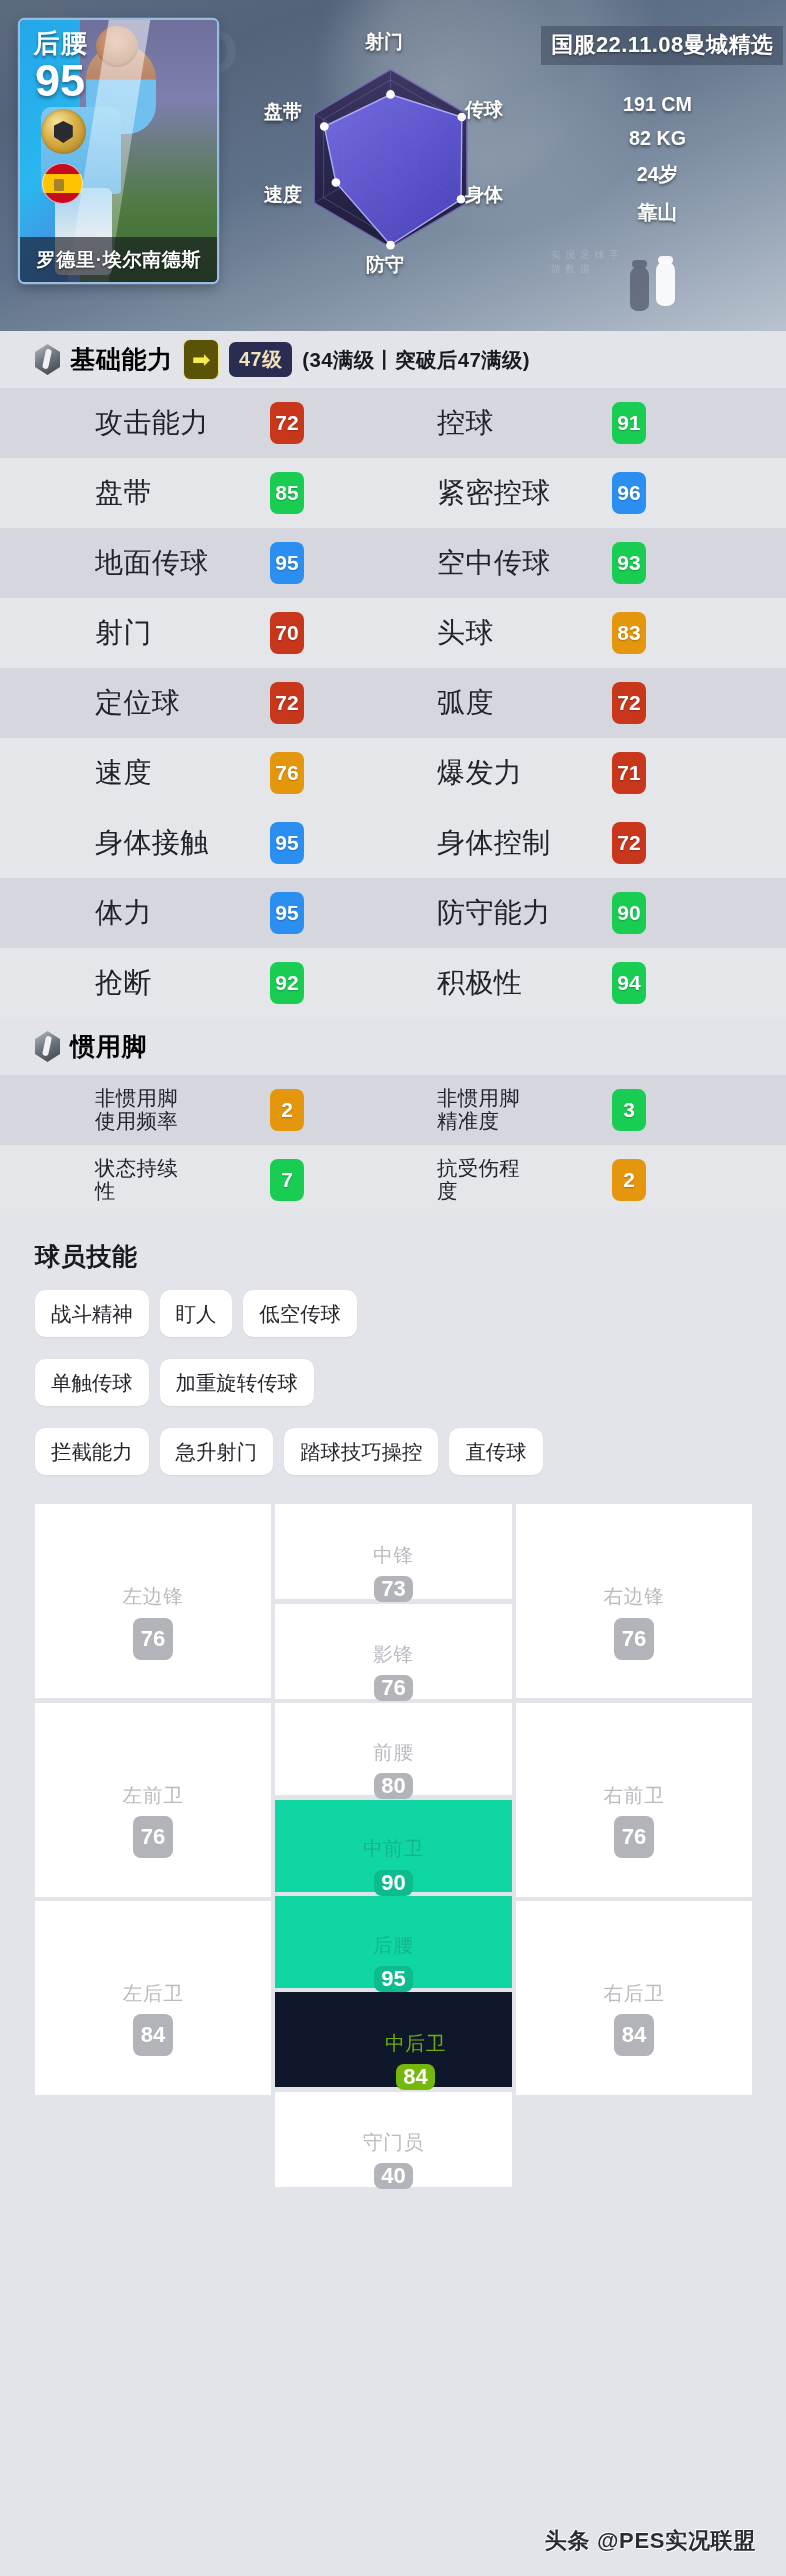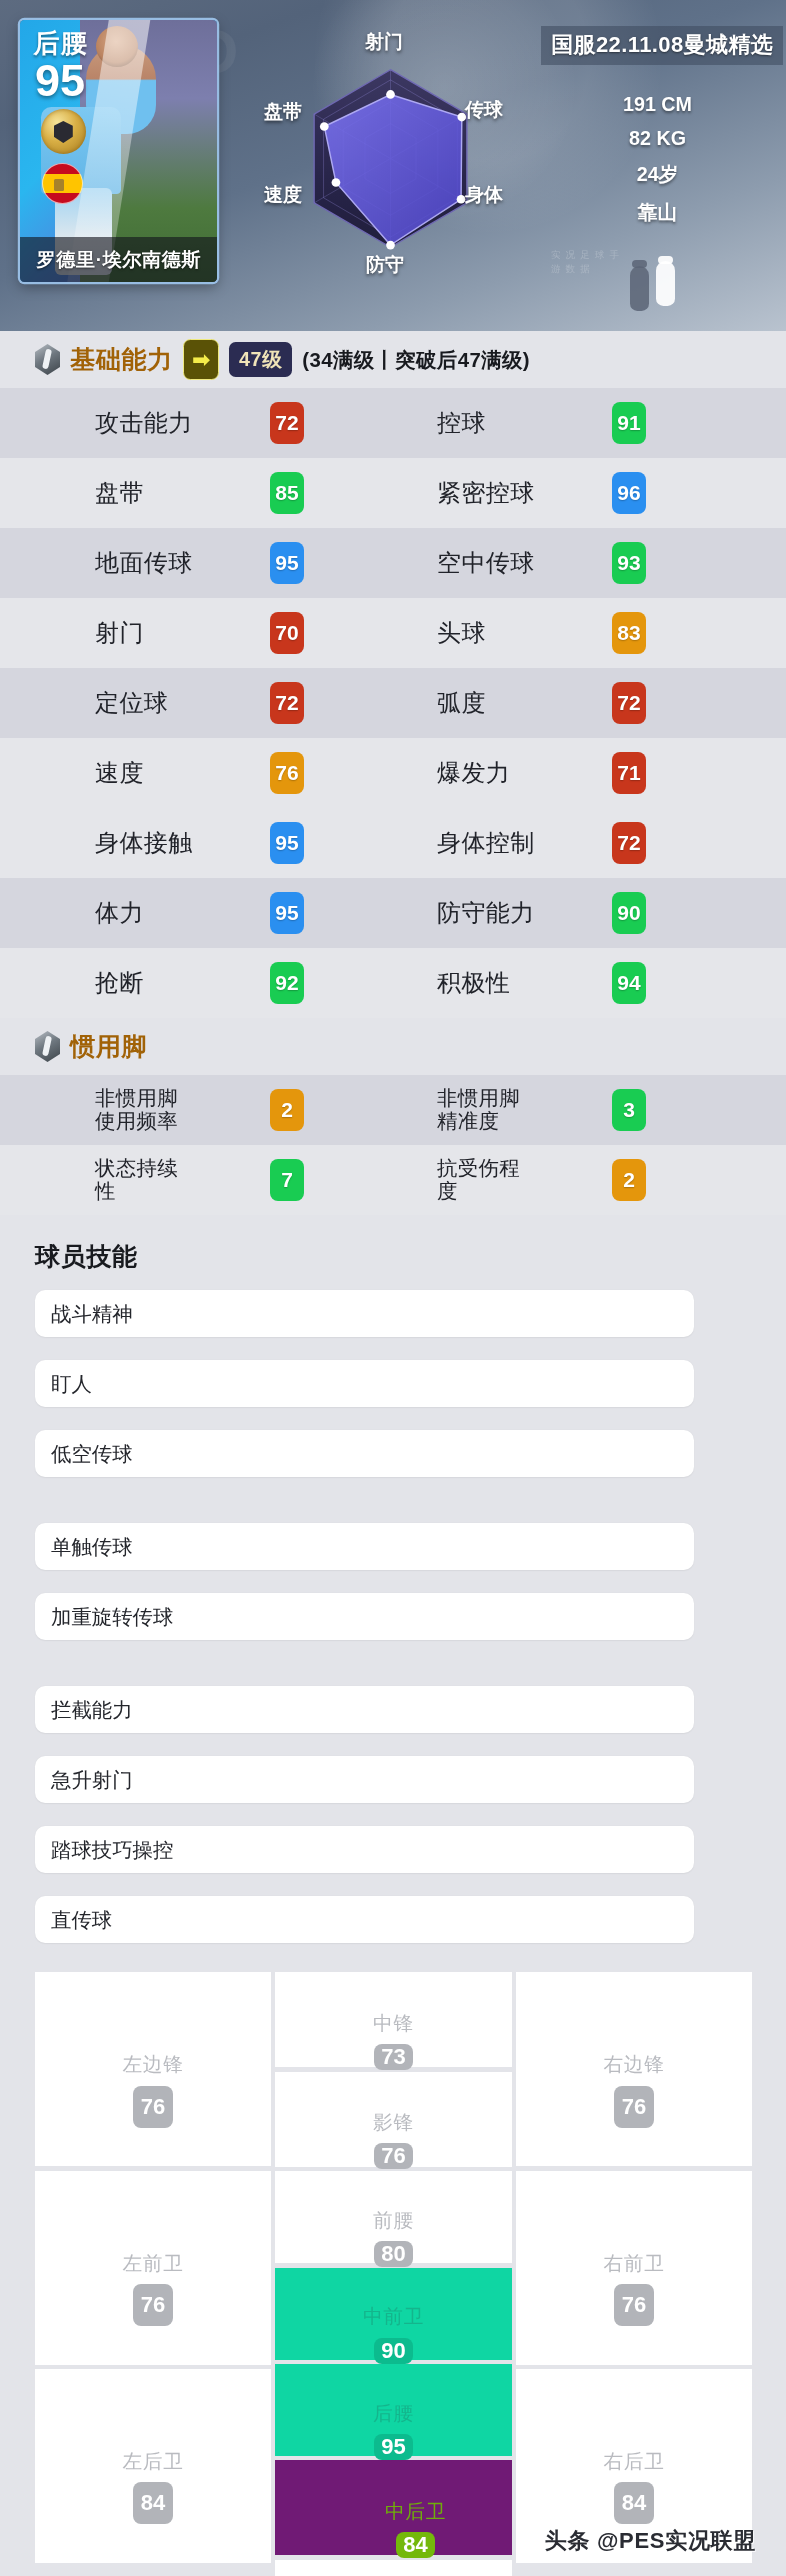--- a/index.html
+++ b/index.html
@@ -152,59 +152,59 @@
   .gem{
     width:25px; height:31px; flex:none;
     background:linear-gradient(150deg,#b9bfc6 0%,#6f7880 45%,#3c4349 100%);
     clip-path:polygon(50% 0,100% 26%,100% 74%,50% 100%,0 74%,0 26%);
     position:relative;
   }
   .gem:after{
     content:""; position:absolute; left:8.7px; top:5.1px; width:5.8px; height:20.4px;
     background:#eef1f4; border-radius:2.9px; transform:rotate(12deg);
   }
-  .sec-title{ font-size:25px; font-weight:bold; color:#a16207; letter-spacing:0.7px; }
+  .sec-title{ font-size:25px; font-weight:bold; color:#000000; letter-spacing:0.7px; }
   .arrow-btn{
     width:36px; height:41px; border-radius:7.3px; background:#5a5206;
     border:1.5px solid #efe97f; display:flex; align-items:center; justify-content:center;
     color:#f4ec4a; font-size:22px; font-weight:bold; line-height:1;
   }
   .lvl-badge{
     background:#2b2c52; border-radius:6.6px; padding:3.6px 9.5px;
     color:#f0e4b8; font-size:19.7px; font-weight:bold; letter-spacing:0.7px;
   }
   .lvl-note{ font-size:20.4px; font-weight:bold; color:#181a1f; letter-spacing:0.4px; }
 
   
   .rows{ width:100%; }
   .srow{
     display:flex; align-items:center; height:70px; padding:0 0 0 95px;
   }
   .srow.alt{ background:#d5d6de; }
   .srow.norm{ background:#e5e6ea; }
   .cell{ display:flex; align-items:center; width:342px; }
   .cell .nm{
-    font-size:24px; color:#21232a; font-weight:500; width:175px;
+    font-size:28px; color:#21232a; font-weight:500; width:175px;
     line-height:1.15; letter-spacing:0.4px;
   }
   .cell .nm.two{ font-size:20.4px; }
   .badge{
     width:34px; height:42px; border-radius:8px;
     display:flex; align-items:center; justify-content:center;
     color:#fff; font-size:21px; font-weight:bold;
     text-shadow:0 0.7px 1.5px rgba(0,0,0,.25);
   }
   .b-red   { background:#c8361c; }
   .b-orange{ background:#e4960c; }
   .b-green { background:#19cc52; }
   .b-blue  { background:#2a8ff0; }
 
   
   .skills-title{ padding:25px 35px 4.4px; font-size:25px; font-weight:bold; color:#181a1f; letter-spacing:0.7px; }
-  .chips{ display:flex; flex-wrap:wrap; gap:23px; padding:13px 35px 0; max-width:729px;flex-direction:column; }
+  .chips{ display:flex; flex-wrap:wrap; gap:11px; padding:13px 35px 0; max-width:729px; }
   .chip{
     background:#fff; border-radius:10.2px; padding:9.5px 16px;
     font-size:20.4px; color:#24262c; white-space:nowrap;
     box-shadow:0 0.7px 1.5px rgba(0,0,0,.06);
   }
 
   
   .posgrid{
     margin:29px 35px 0; width:717px;
     display:grid; grid-template-columns:1fr 1fr 1fr;
@@ -217,21 +217,21 @@
   }
   .pcell .pl{ font-size:19.7px; color:#b9bbc0; letter-spacing:0.7px;margin-top:40px; }
   .pcell .pv{
     min-width:32px; height:42px; padding:0 7.3px; border-radius:8px;
     background:#b2b4b9; color:#fff; font-size:22px; font-weight:bold;
     display:flex; align-items:center; justify-content:center;
   }
   .pcell.hl-teal{ background:#0fd6a3; }
   .pcell.hl-teal .pl{ color:#14b58c; }
   .pcell.hl-teal .pv{ background:#0cbb8e; color:#fff; }
-  .pcell.hl-lime{ background:#701a75;padding-left:44px; }
+  .pcell.hl-lime{ background:#0f172a;padding-left:44px; }
   .pcell.hl-lime .pl{ color:#6fae0a; }
   .pcell.hl-lime .pv{ background:#74b80b; color:#fff; }
 
   .h-tall{ height:194px; }
   .h-mid { height:95px; }
   .h-sm  { height:92px; }
 
   .watermark{
     position:absolute; right:31px; bottom:20.4px;
     font-size:22px; font-weight:bold; color:#2a2c33;

